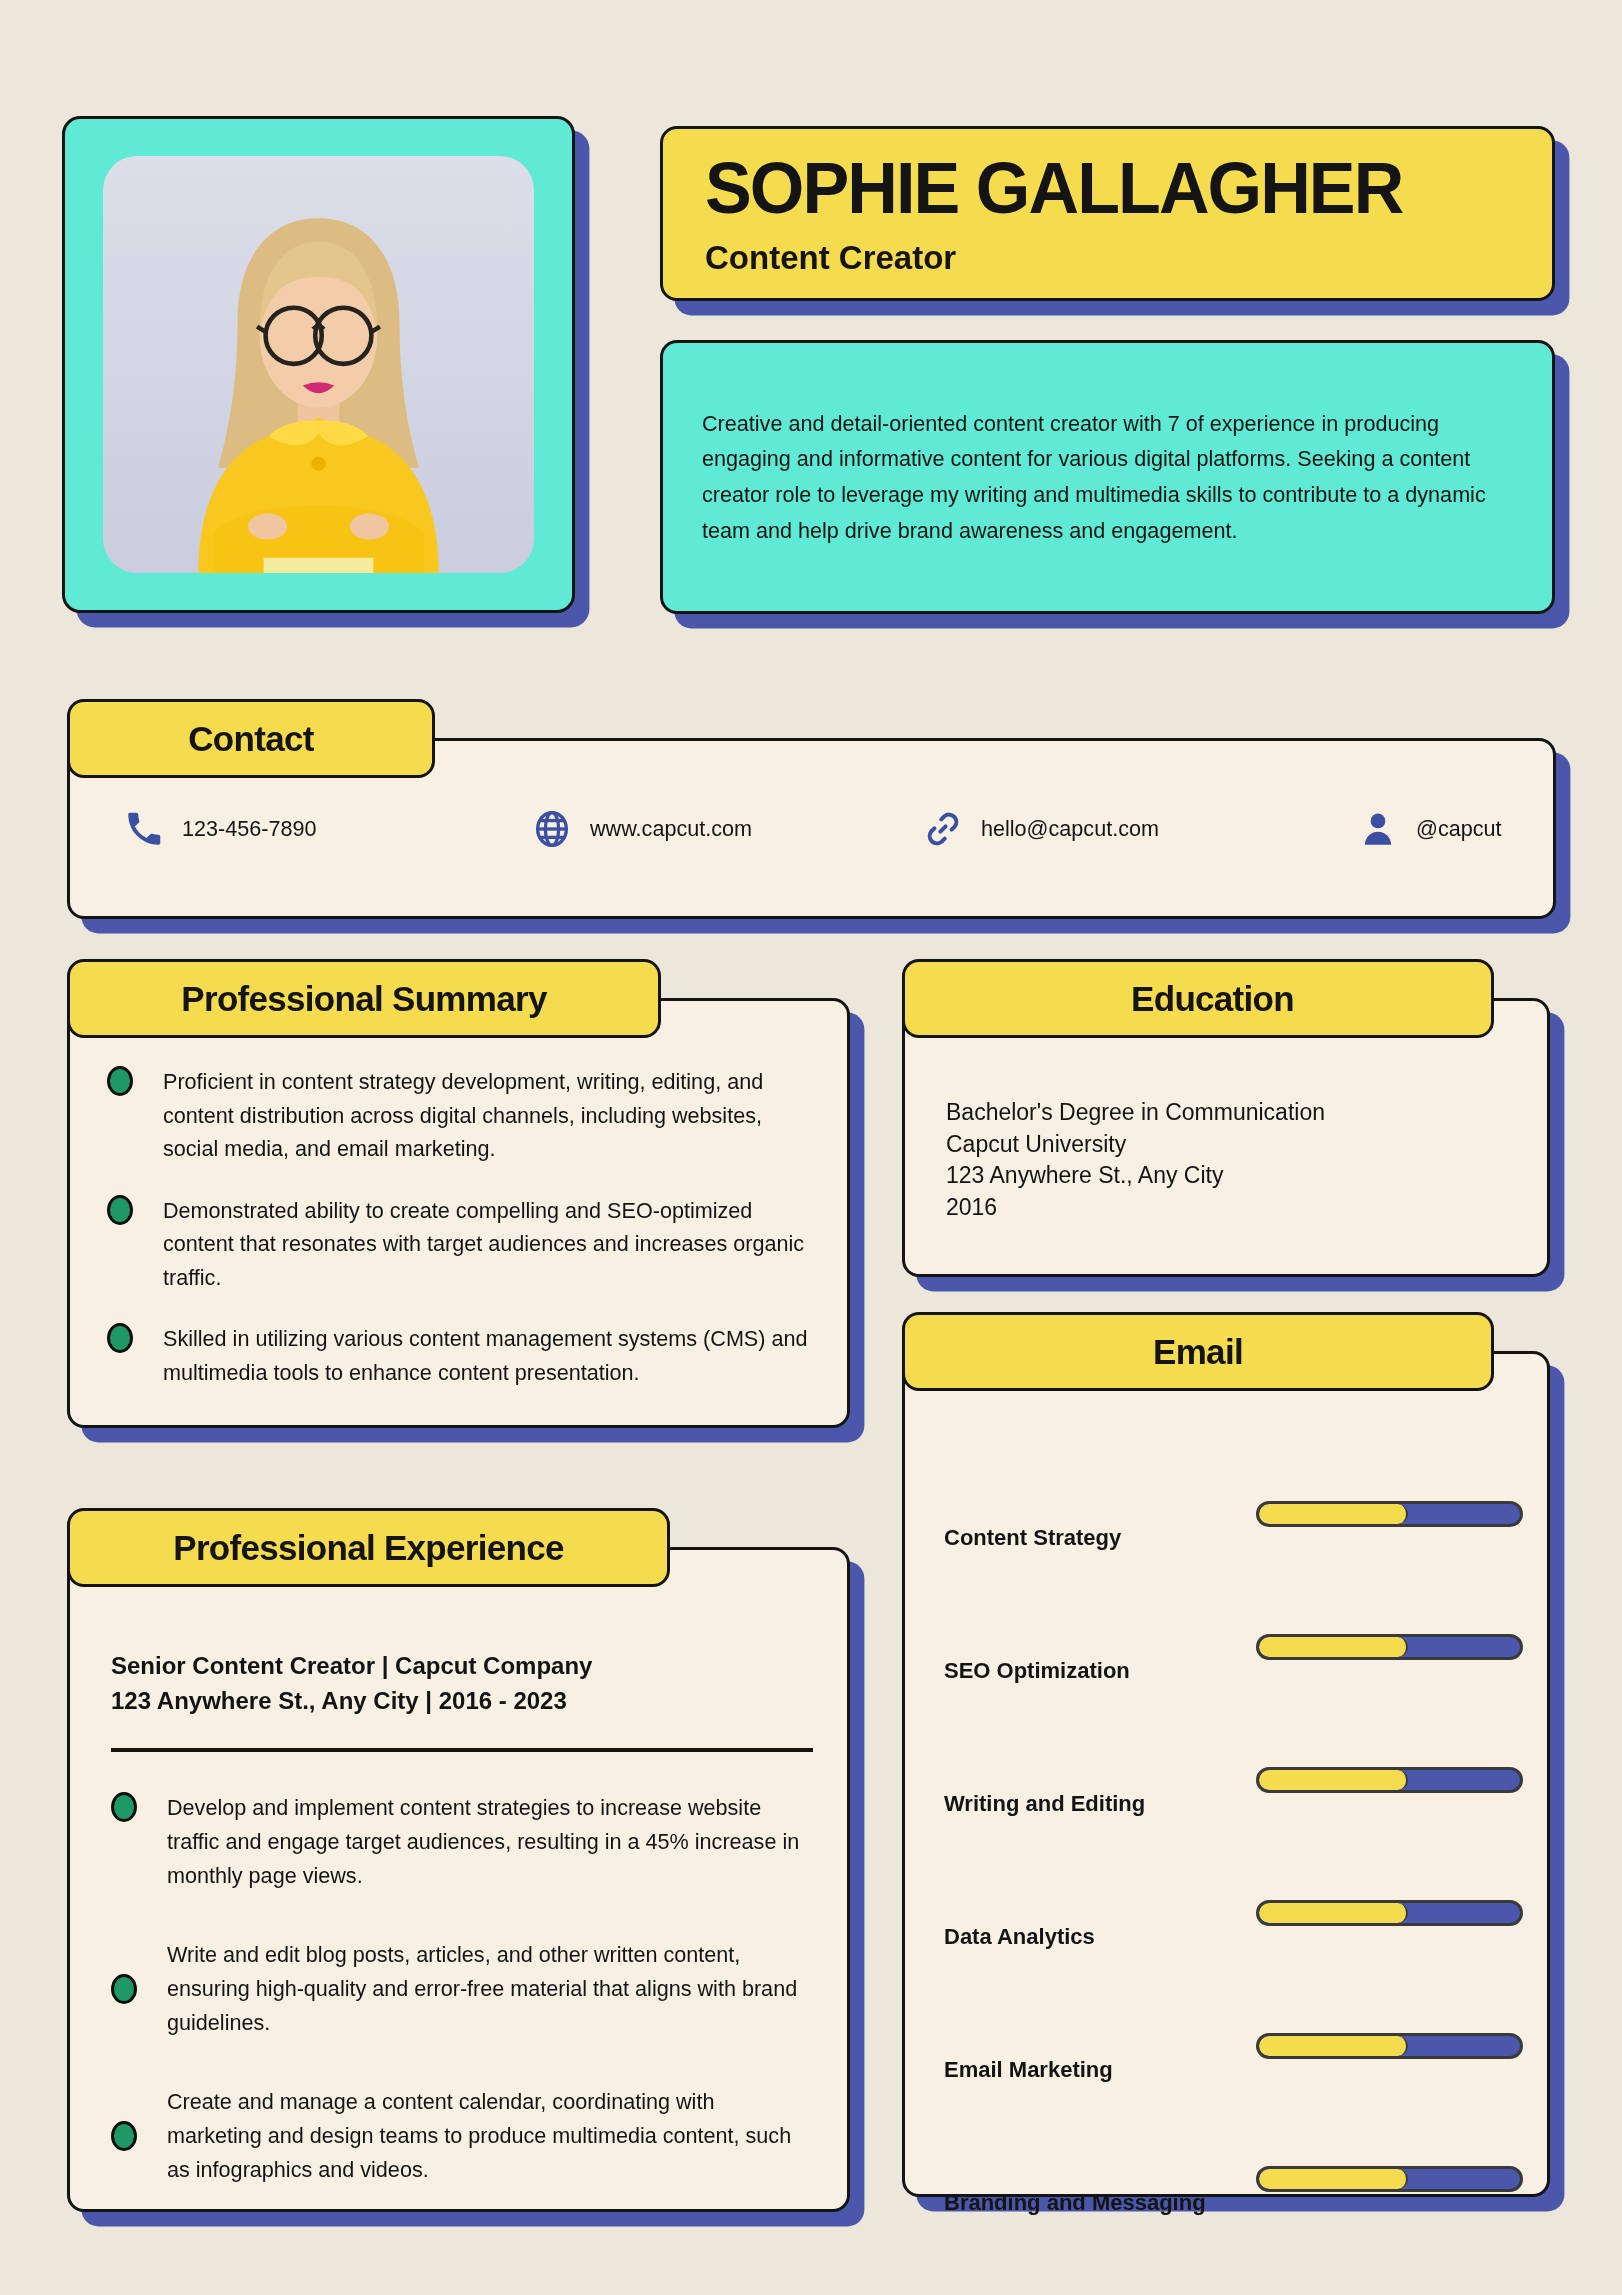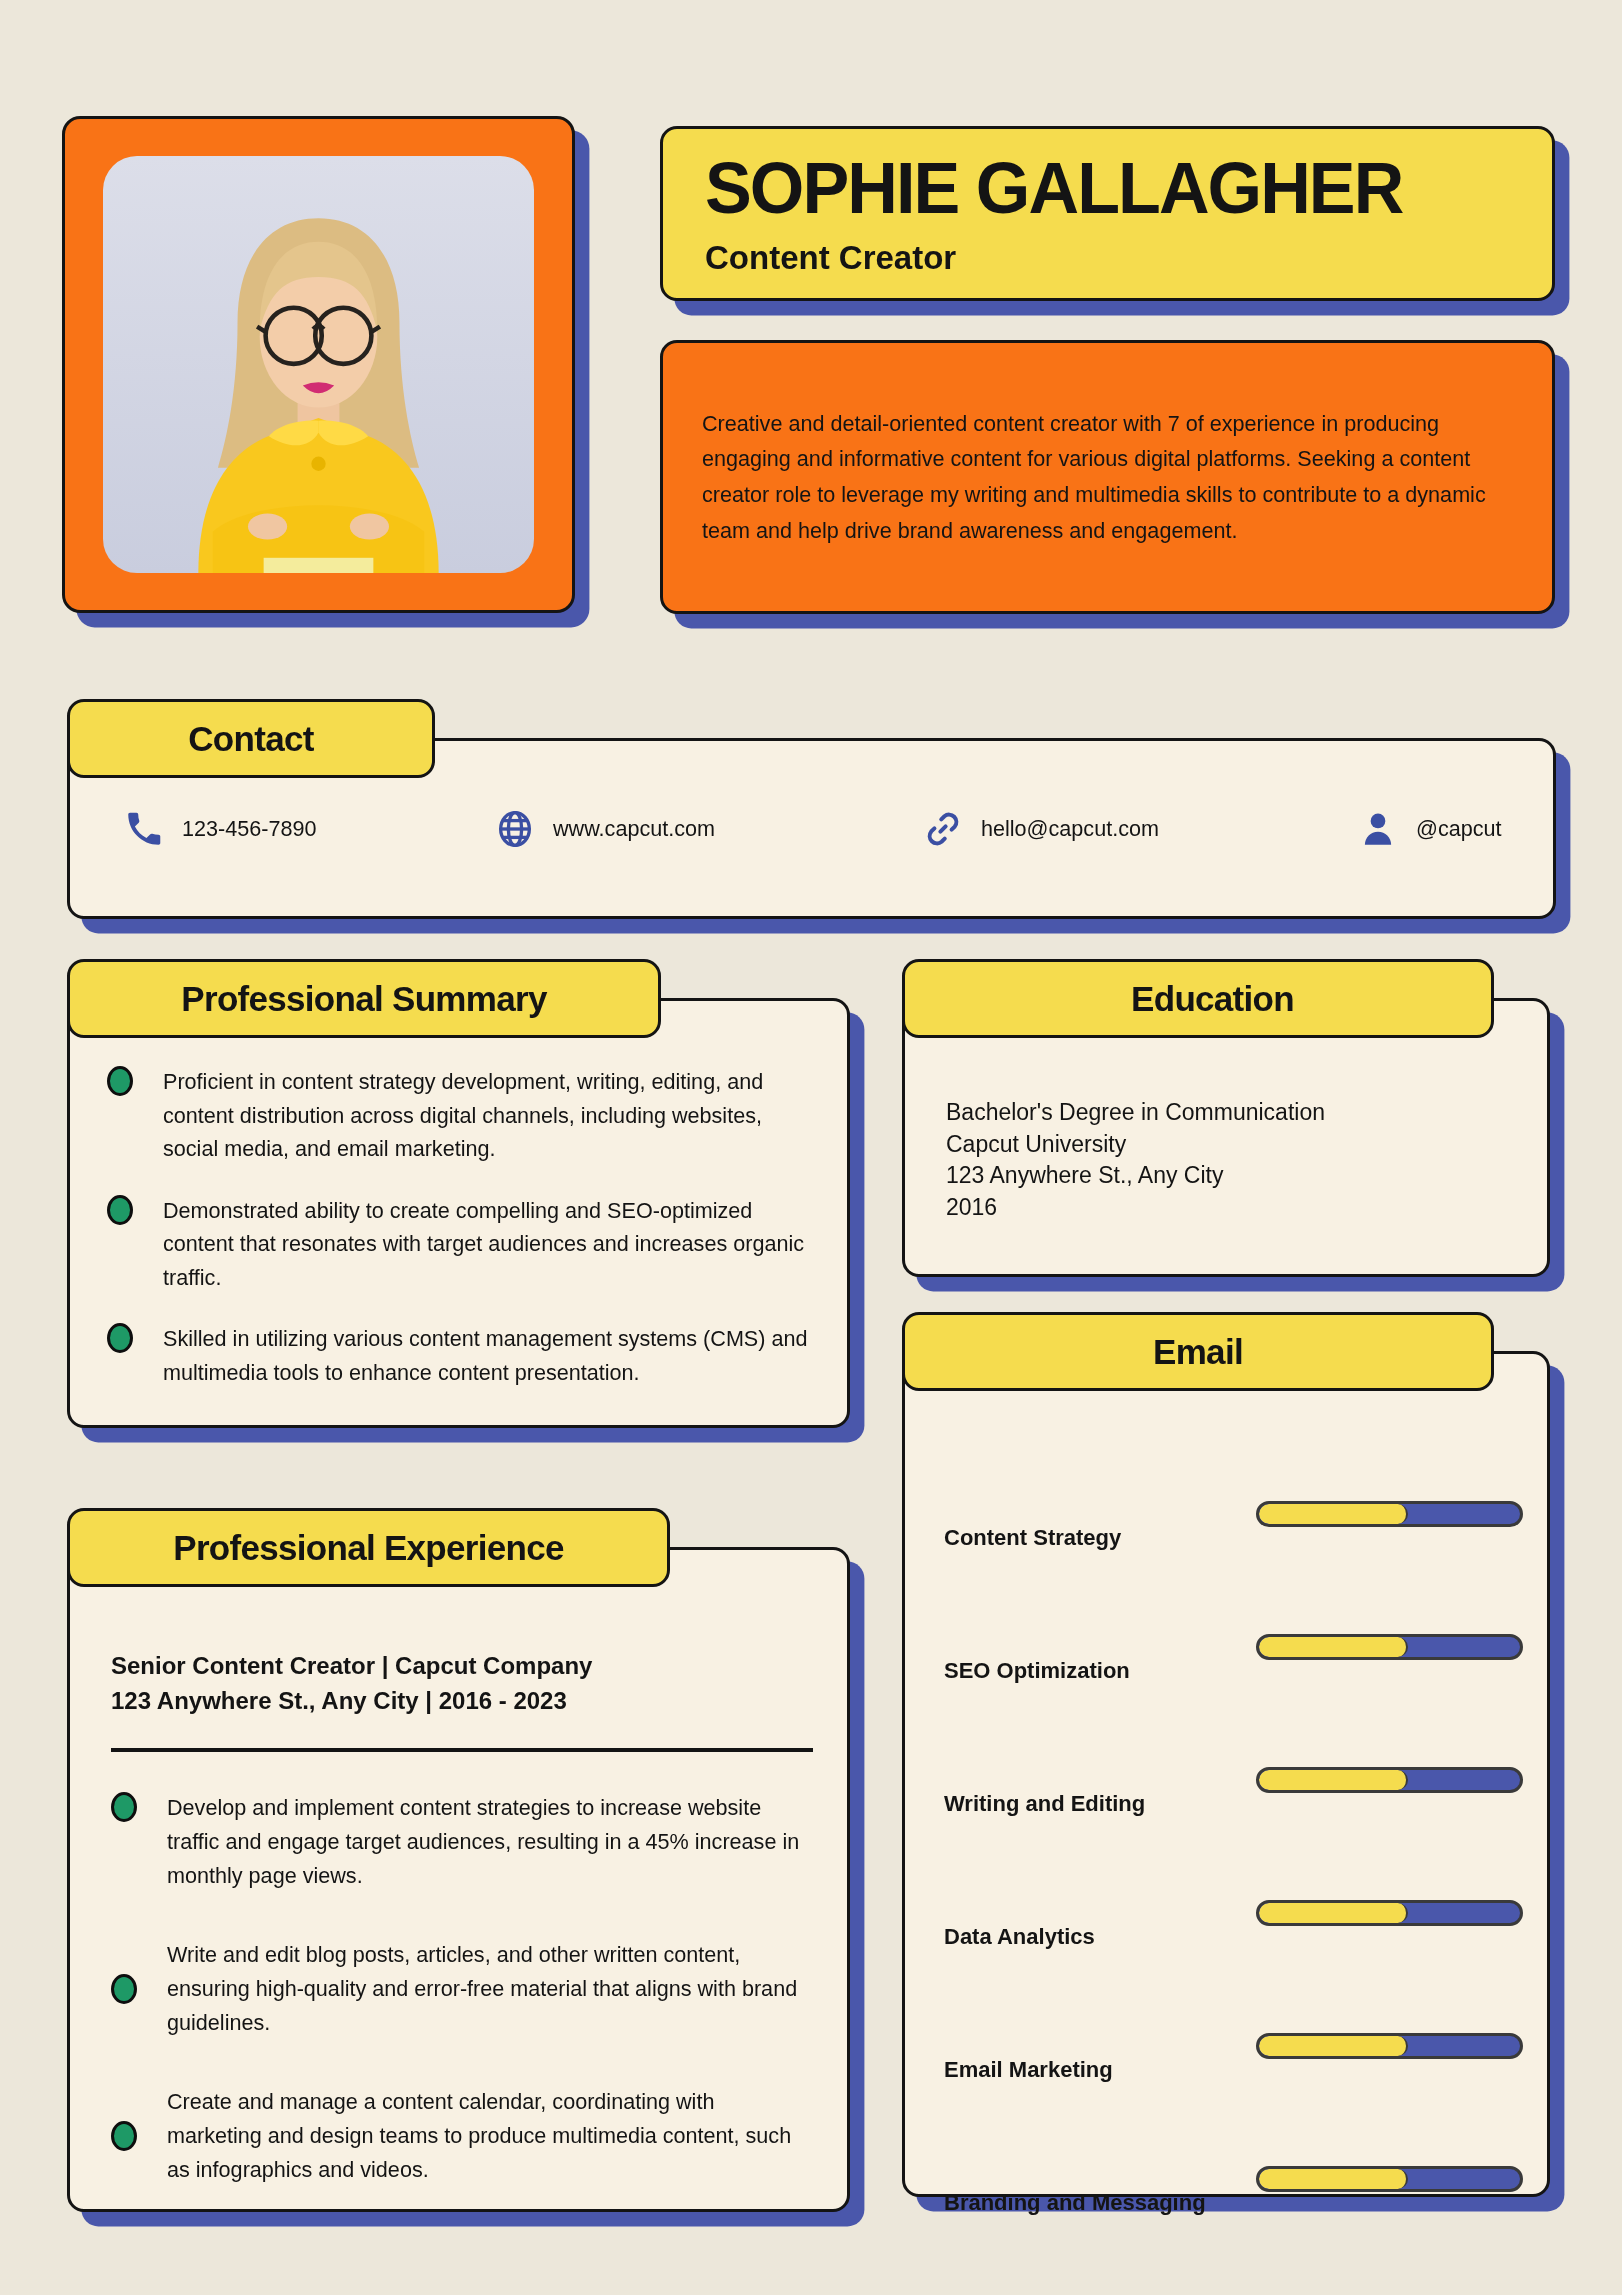--- a/index.html
+++ b/index.html
@@ -1,20 +1,20 @@
 <!DOCTYPE html>
 <html style="font-size:10.5px"><head>
 <meta charset="utf-8">
 <style>
   html,body{margin:0;padding:0;background:#ECE7DA;}
   .page{position:relative;width:1623px;height:2295px;background:#ECE7DA;
         font-family:"Liberation Sans",sans-serif;color:#141414;overflow:hidden;}
 
   
-  .card{position:absolute;background:#f97316;border:3.9px solid #141414;
+  .card{position:absolute;background:#5eead4;border:3.9px solid #141414;
         border-radius:18.3px;box-shadow:14.4px 14.4px 0 #4A57AB;box-sizing:border-box;}
 
   
   .photo-card{left:62px;top:116px;width:513px;height:497px;}
   .photo-frame{position:absolute;left:38px;top:37px;right:38px;bottom:37px;
         border-radius:34px;overflow:hidden;}
   .photo-frame svg{display:block;width:100%;height:100%;}
 
   
   .name-card{left:660px;top:126px;width:895px;height:175px;background:#F5DC4E;
@@ -153,21 +153,21 @@
       <span class="tab-label">Contact</span>
     </div>
     <div class="panel"></div>
     <div class="contact-row" style="z-index:2;">
       <div class="contact-item" style="left:56px;">
         <svg class="cicon" viewBox="0 0 24 24">
           <path fill="#3B4FA3" d="M6.8 10.6c1.5 2.9 3.7 5.1 6.6 6.6l2.2-2.2c.3-.3.7-.4 1.1-.3 1.1.4 2.3.6 3.6.6.6 0 1 .4 1 1V20c0 .6-.4 1-1 1C10.8 21 3 13.2 3 3.7c0-.6.4-1 1-1h3.7c.6 0 1 .4 1 1 0 1.3.2 2.5.6 3.6.1.4 0 .8-.3 1.1l-2.2 2.2z"></path>
         </svg>
         <span class="txt">123-456-7890</span>
       </div>
-      <div class="contact-item" style="left:427px;">
+      <div class="contact-item" style="left:464px;">
         <svg class="cicon" viewBox="0 0 24 24">
           <g fill="none" stroke="#3B4FA3" stroke-width="1.9">
             <ellipse cx="12" cy="12" rx="8.2" ry="9.4"></ellipse>
             <ellipse cx="12" cy="12" rx="3.8" ry="9.4"></ellipse>
             <line x1="3.8" y1="12" x2="20.2" y2="12"></line>
             <line x1="4.6" y1="7.2" x2="19.4" y2="7.2"></line>
             <line x1="4.6" y1="16.8" x2="19.4" y2="16.8"></line>
           </g>
         </svg>
         <span class="txt">www.capcut.com</span>

